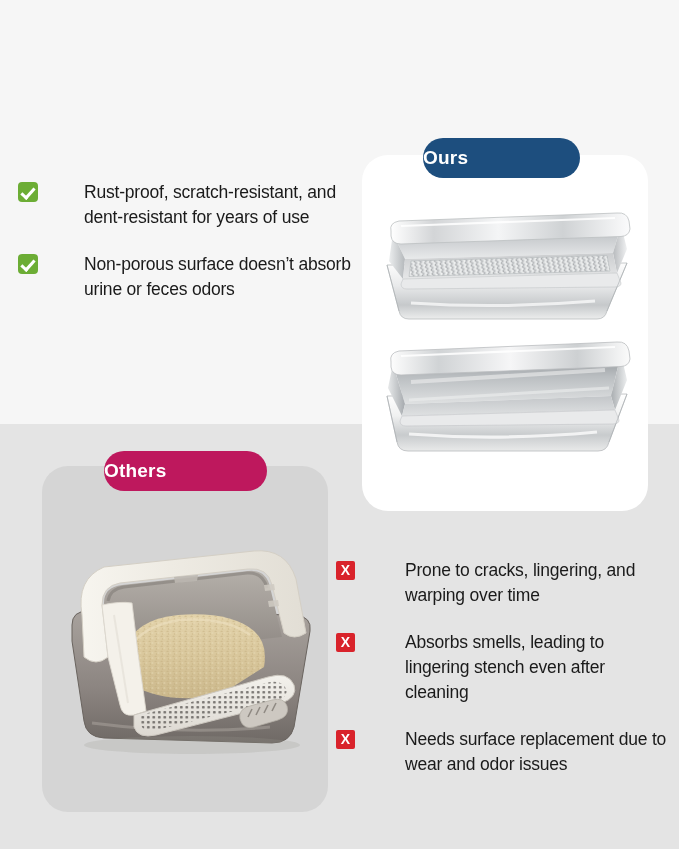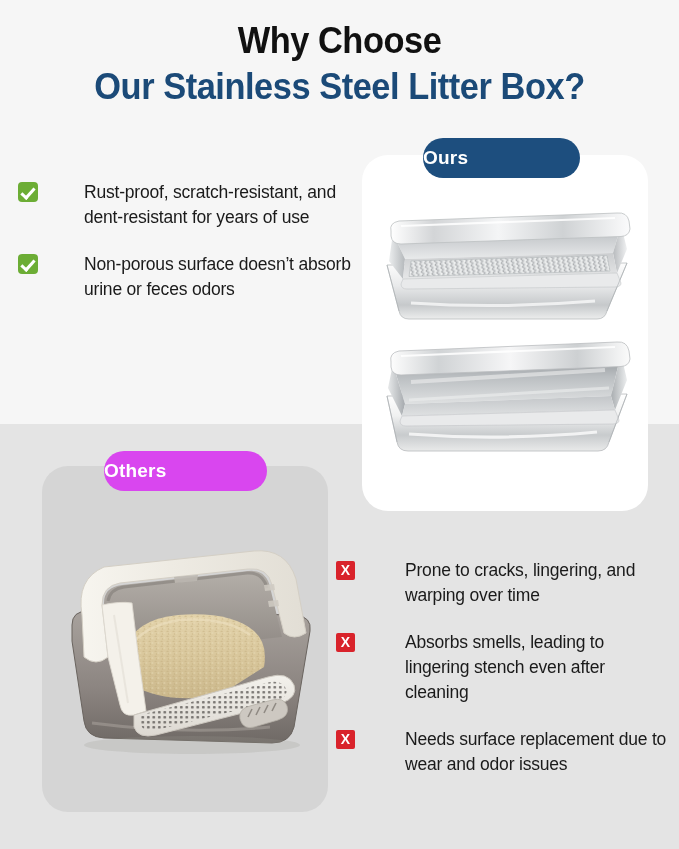--- a/index.html
+++ b/index.html
@@ -96,21 +96,21 @@
     font-family: "Liberation Sans", sans-serif;
   }
   .badge-ours {
     left: 423px; top: 138px;
     width: 157px; height: 40px;
     background: #1d4e7e;
   }
   .badge-others {
     left: 104px; top: 451px;
     width: 163px; height: 40px;
-    background: #d946ef;
+    background: #be185d;
   }
 
   
   .bullets {
     position: absolute;
     z-index: 5;
   }
   .bullets-pros {
     left: 18px; top: 180px;
     width: 340px;
@@ -190,24 +190,20 @@
   }
 </style>
 </head>
 <body>
 
 <div id="page">
 
   <div class="band-top"></div>
   <div class="band-bottom"></div>
 
-  <div class="title-block">
-    <span class="title-line1">Why Choose</span>
-    <span class="title-line2">Our Stainless Steel Litter Box?</span>
-  </div>
 
   <div class="card-ours"></div>
 
   <div class="badge badge-ours">
     <span>Ours</span>
   </div>
 
   <svg class="steel-top" viewBox="0 0 252 128">
     <defs>
       <linearGradient id="rimT" x1="0" y1="0" x2="1" y2="0">

